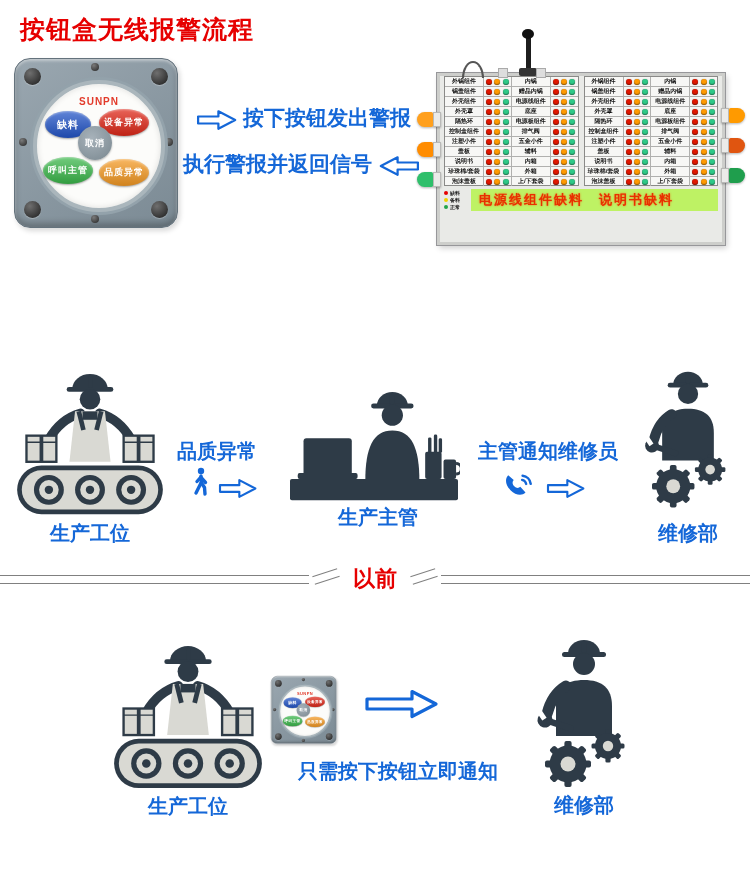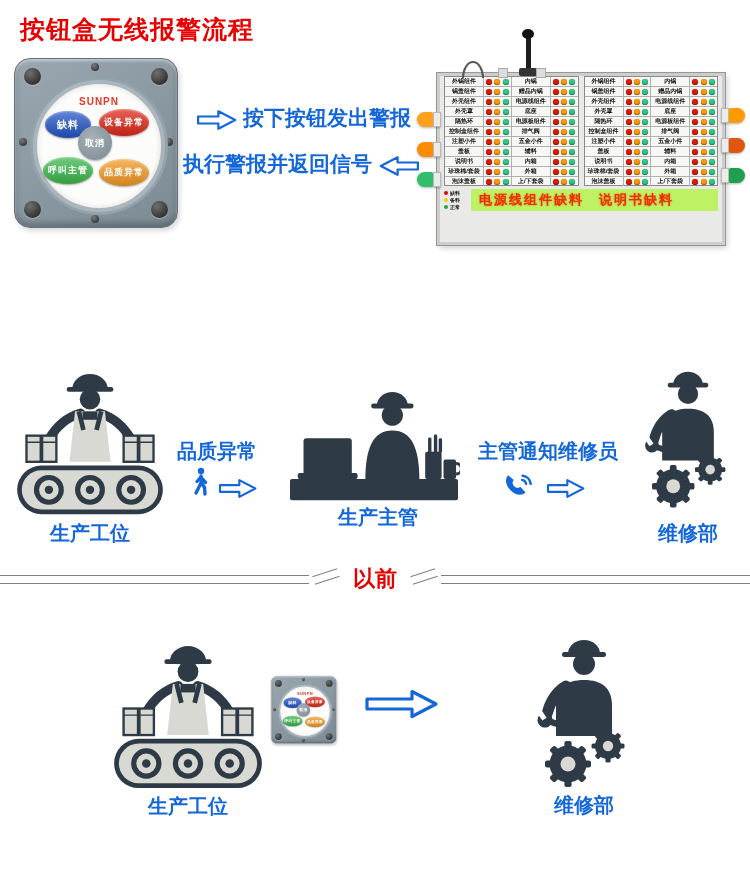--- a/index.html
+++ b/index.html
@@ -657,20 +657,21 @@
       <div class="brand">SUNPN</div>
       <div class="bcenter">取消</div>
     </div>
   </div>
       </div>
     </div>
 
   <svg class="abs" style="left:364px;top:687px;width:76px;height:34px">
       <use href="#sym-arrow-long"></use>
     </svg>
+  <div class="blue-text sm" style="left:298px;top:758px">只需按下按钮立即通知</div>
 
   <svg class="abs" style="left:532px;top:636px;width:104px;height:158px">
       <use href="#sym-repair"></use>
     </svg>
   <div class="fig-label" style="left:520px;top:792px;width:128px">维修部</div>
 
 
 </div>
 
 </body></html>

